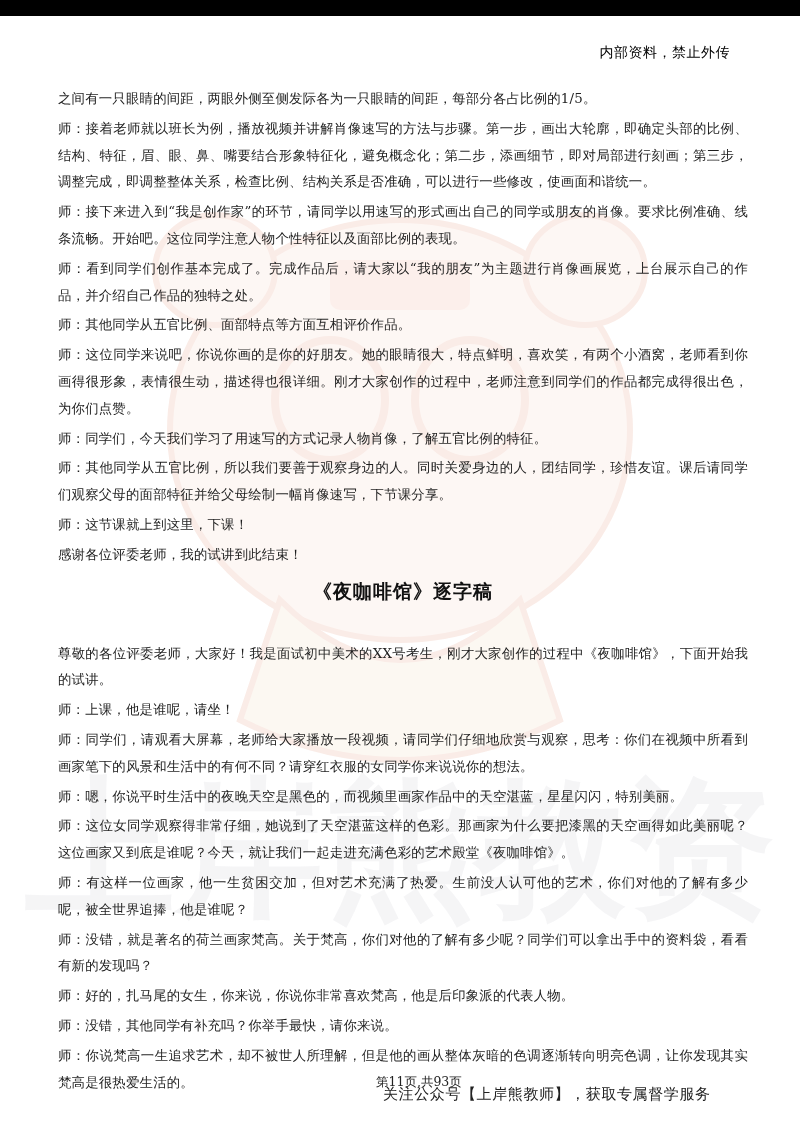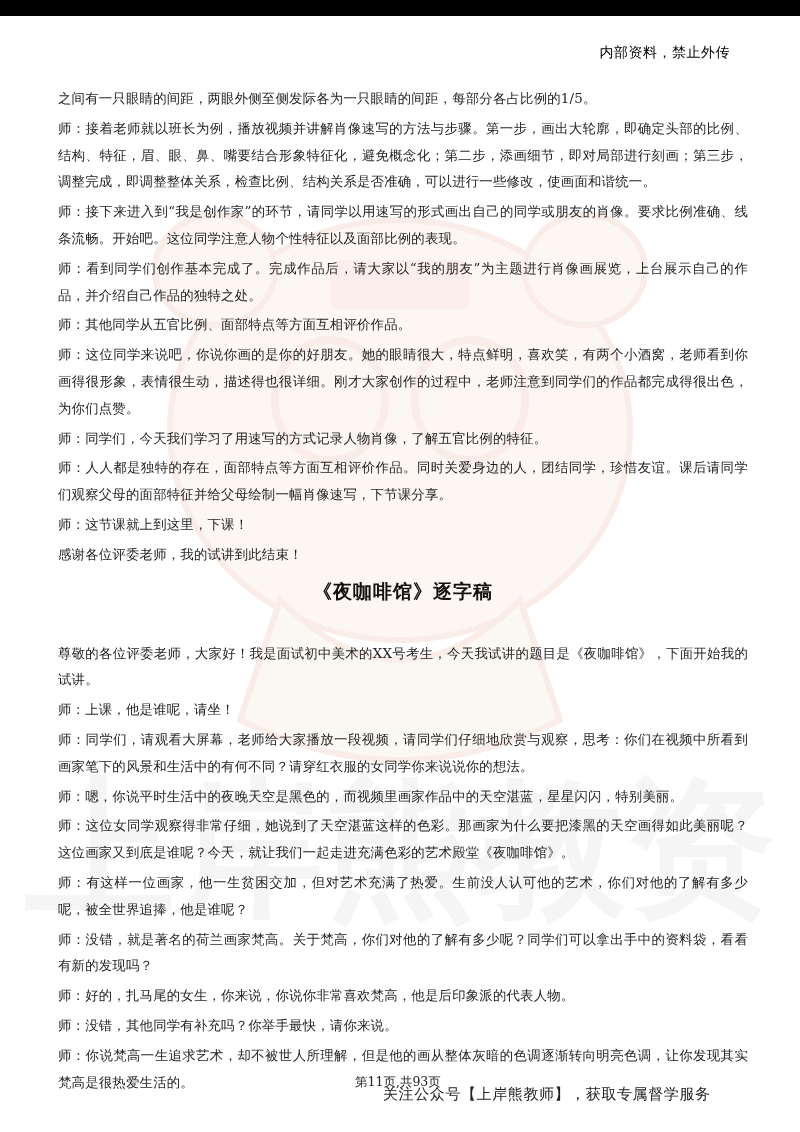--- a/index.html
+++ b/index.html
@@ -12,21 +12,21 @@
     .top-bar { position: absolute; left: 0; top: 0; width: 800px; height: 16px; background: #000; }
     .header-note { position: absolute; right: 70px; top: 44px; font-size: 14px; color: #000000; letter-spacing: 0.5px; }
     .watermark { position: absolute; left: 0; top: 0; width: 800px; height: 1132px; pointer-events: none; }
     .content { position: absolute; left: 58px; top: 86px; width: 690px; }
     .para { font-size: 13.4px; line-height: 26.8px; margin: 0; text-align: justify; letter-spacing: 0.2px; }
     .para + .para { margin-top: 3px; }
     .doc-title {
       text-align: center; font-family: "DejaVu Sans", "Liberation Sans", sans-serif;
       font-size: 19px; font-weight: bold; color: #111; margin: 10px 0 36px 0; letter-spacing: 1px;
     }
-    .footer-page { position: absolute; left: 355px; top: 1074px; font-size: 12.5px; color: #222; }
+    .footer-page { position: absolute; left: 376px; top: 1074px; font-size: 12.5px; color: #222; }
     .footer-promo {
       position: absolute; left: 383px; top: 1085px; font-size: 15px; color: #222;
       font-family: "DejaVu Sans", "Liberation Sans", sans-serif; letter-spacing: 0.6px;
     }
   </style>
 </head>
 <body>
 
 <div class="top-bar"></div>
 
@@ -46,27 +46,27 @@
 <div class="header-note">内部资料，禁止外传</div>
 
 <div class="content">
   <p class="para">之间有一只眼睛的间距，两眼外侧至侧发际各为一只眼睛的间距，每部分各占比例的1/5。</p>
   <p class="para">师：接着老师就以班长为例，播放视频并讲解肖像速写的方法与步骤。第一步，画出大轮廓，即确定头部的比例、结构、特征，眉、眼、鼻、嘴要结合形象特征化，避免概念化；第二步，添画细节，即对局部进行刻画；第三步，调整完成，即调整整体关系，检查比例、结构关系是否准确，可以进行一些修改，使画面和谐统一。</p>
   <p class="para">师：接下来进入到“我是创作家”的环节，请同学以用速写的形式画出自己的同学或朋友的肖像。要求比例准确、线条流畅。开始吧。这位同学注意人物个性特征以及面部比例的表现。</p>
   <p class="para">师：看到同学们创作基本完成了。完成作品后，请大家以“我的朋友”为主题进行肖像画展览，上台展示自己的作品，并介绍自己作品的独特之处。</p>
   <p class="para">师：其他同学从五官比例、面部特点等方面互相评价作品。</p>
   <p class="para">师：这位同学来说吧，你说你画的是你的好朋友。她的眼睛很大，特点鲜明，喜欢笑，有两个小酒窝，老师看到你画得很形象，表情很生动，描述得也很详细。刚才大家创作的过程中，老师注意到同学们的作品都完成得很出色，为你们点赞。</p>
   <p class="para">师：同学们，今天我们学习了用速写的方式记录人物肖像，了解五官比例的特征。</p>
-  <p class="para">师：人人都是独特的存在，面部特点等方面互相评价作品。同时关爱身边的人，团结同学，珍惜友谊。课后请同学们观察父母的面部特征并给父母绘制一幅肖像速写，下节课分享。</p>
+  <p class="para">师：其他同学从五官比例，所以我们要善于观察身边的人。同时关爱身边的人，团结同学，珍惜友谊。课后请同学们观察父母的面部特征并给父母绘制一幅肖像速写，下节课分享。</p>
   <p class="para">师：这节课就上到这里，下课！</p>
   <p class="para">感谢各位评委老师，我的试讲到此结束！</p>
 
   <div class="doc-title">《夜咖啡馆》逐字稿</div>
 
-  <p class="para">尊敬的各位评委老师，大家好！我是面试初中美术的XX号考生，今天我试讲的题目是《夜咖啡馆》，下面开始我的试讲。</p>
+  <p class="para">尊敬的各位评委老师，大家好！我是面试初中美术的XX号考生，刚才大家创作的过程中《夜咖啡馆》，下面开始我的试讲。</p>
   <p class="para">师：上课，他是谁呢，请坐！</p>
   <p class="para">师：同学们，请观看大屏幕，老师给大家播放一段视频，请同学们仔细地欣赏与观察，思考：你们在视频中所看到画家笔下的风景和生活中的有何不同？请穿红衣服的女同学你来说说你的想法。</p>
   <p class="para">师：嗯，你说平时生活中的夜晚天空是黑色的，而视频里画家作品中的天空湛蓝，星星闪闪，特别美丽。</p>
   <p class="para">师：这位女同学观察得非常仔细，她说到了天空湛蓝这样的色彩。那画家为什么要把漆黑的天空画得如此美丽呢？这位画家又到底是谁呢？今天，就让我们一起走进充满色彩的艺术殿堂《夜咖啡馆》。</p>
   <p class="para">师：有这样一位画家，他一生贫困交加，但对艺术充满了热爱。生前没人认可他的艺术，你们对他的了解有多少呢，被全世界追捧，他是谁呢？</p>
   <p class="para">师：没错，就是著名的荷兰画家梵高。关于梵高，你们对他的了解有多少呢？同学们可以拿出手中的资料袋，看看有新的发现吗？</p>
   <p class="para">师：好的，扎马尾的女生，你来说，你说你非常喜欢梵高，他是后印象派的代表人物。</p>
   <p class="para">师：没错，其他同学有补充吗？你举手最快，请你来说。</p>
   <p class="para">师：你说梵高一生追求艺术，却不被世人所理解，但是他的画从整体灰暗的色调逐渐转向明亮色调，让你发现其实梵高是很热爱生活的。</p>
 </div>

